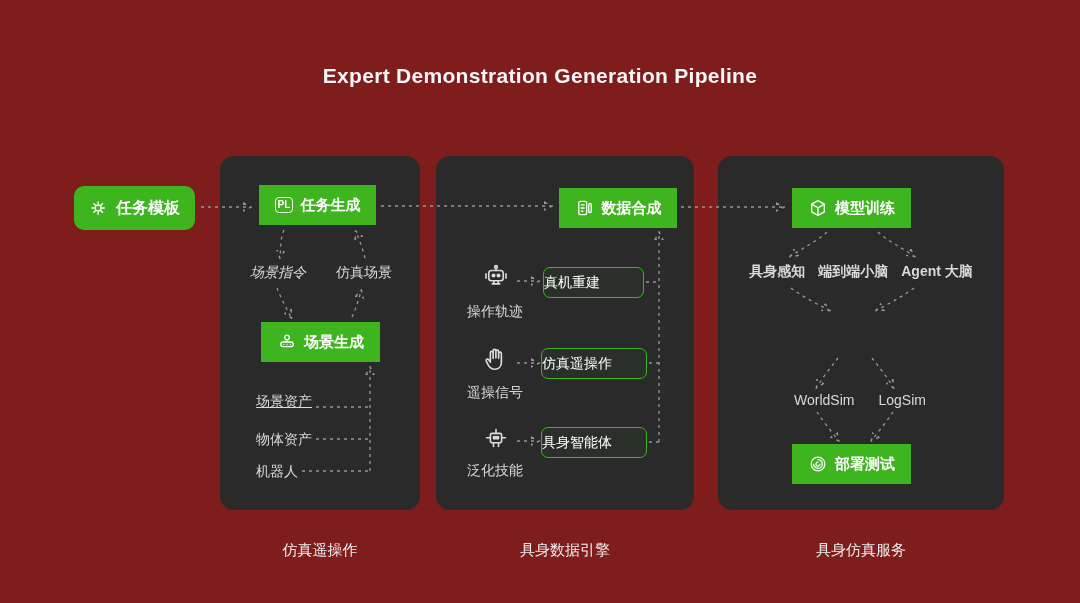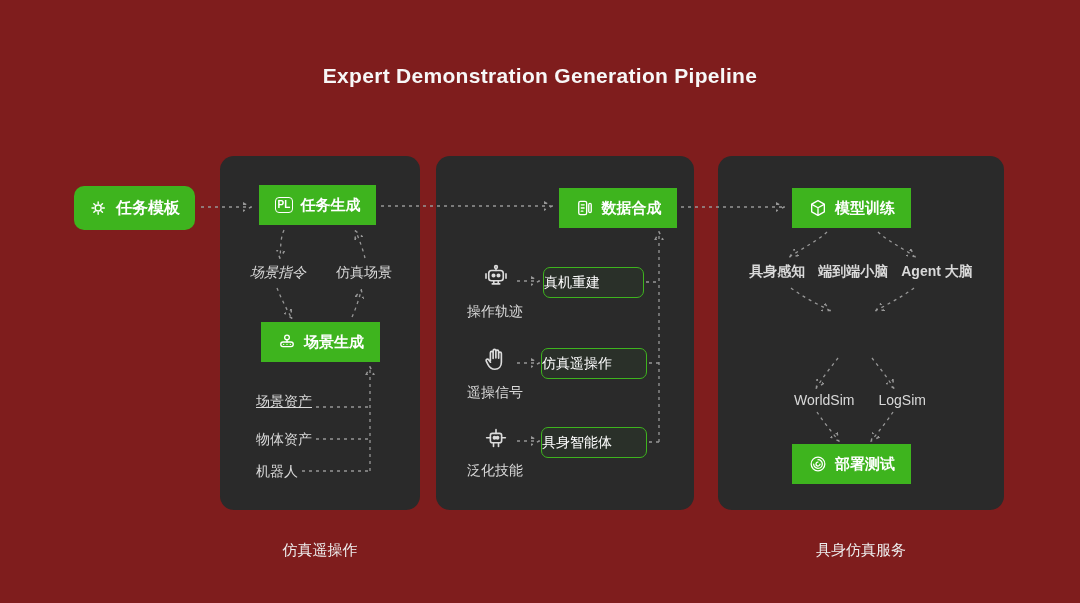--- a/index.html
+++ b/index.html
@@ -186,15 +186,16 @@
       <svg width="20" height="20" viewBox="0 0 24 24" fill="none" stroke="#fff" stroke-width="1.5" stroke-linecap="round">
           <circle cx="12" cy="12" r="8.2"></circle>
           <path d="M12 6.8a5.2 5.2 0 1 1-5.2 5.2"></path>
           <path d="M12 9.6a2.4 2.4 0 1 0 2.4 2.4"></path>
         </svg>
     </span>
     <span>部署测试</span>
   </button>
 
   <div class="caption" style="left:220px;width:200px;">仿真遥操作</div>
+  <div class="caption" style="left:436px;width:258px;">具身数据引擎</div>
   <div class="caption" style="left:718px;width:286px;">具身仿真服务</div>
 
 </div>
 
 </body></html>

